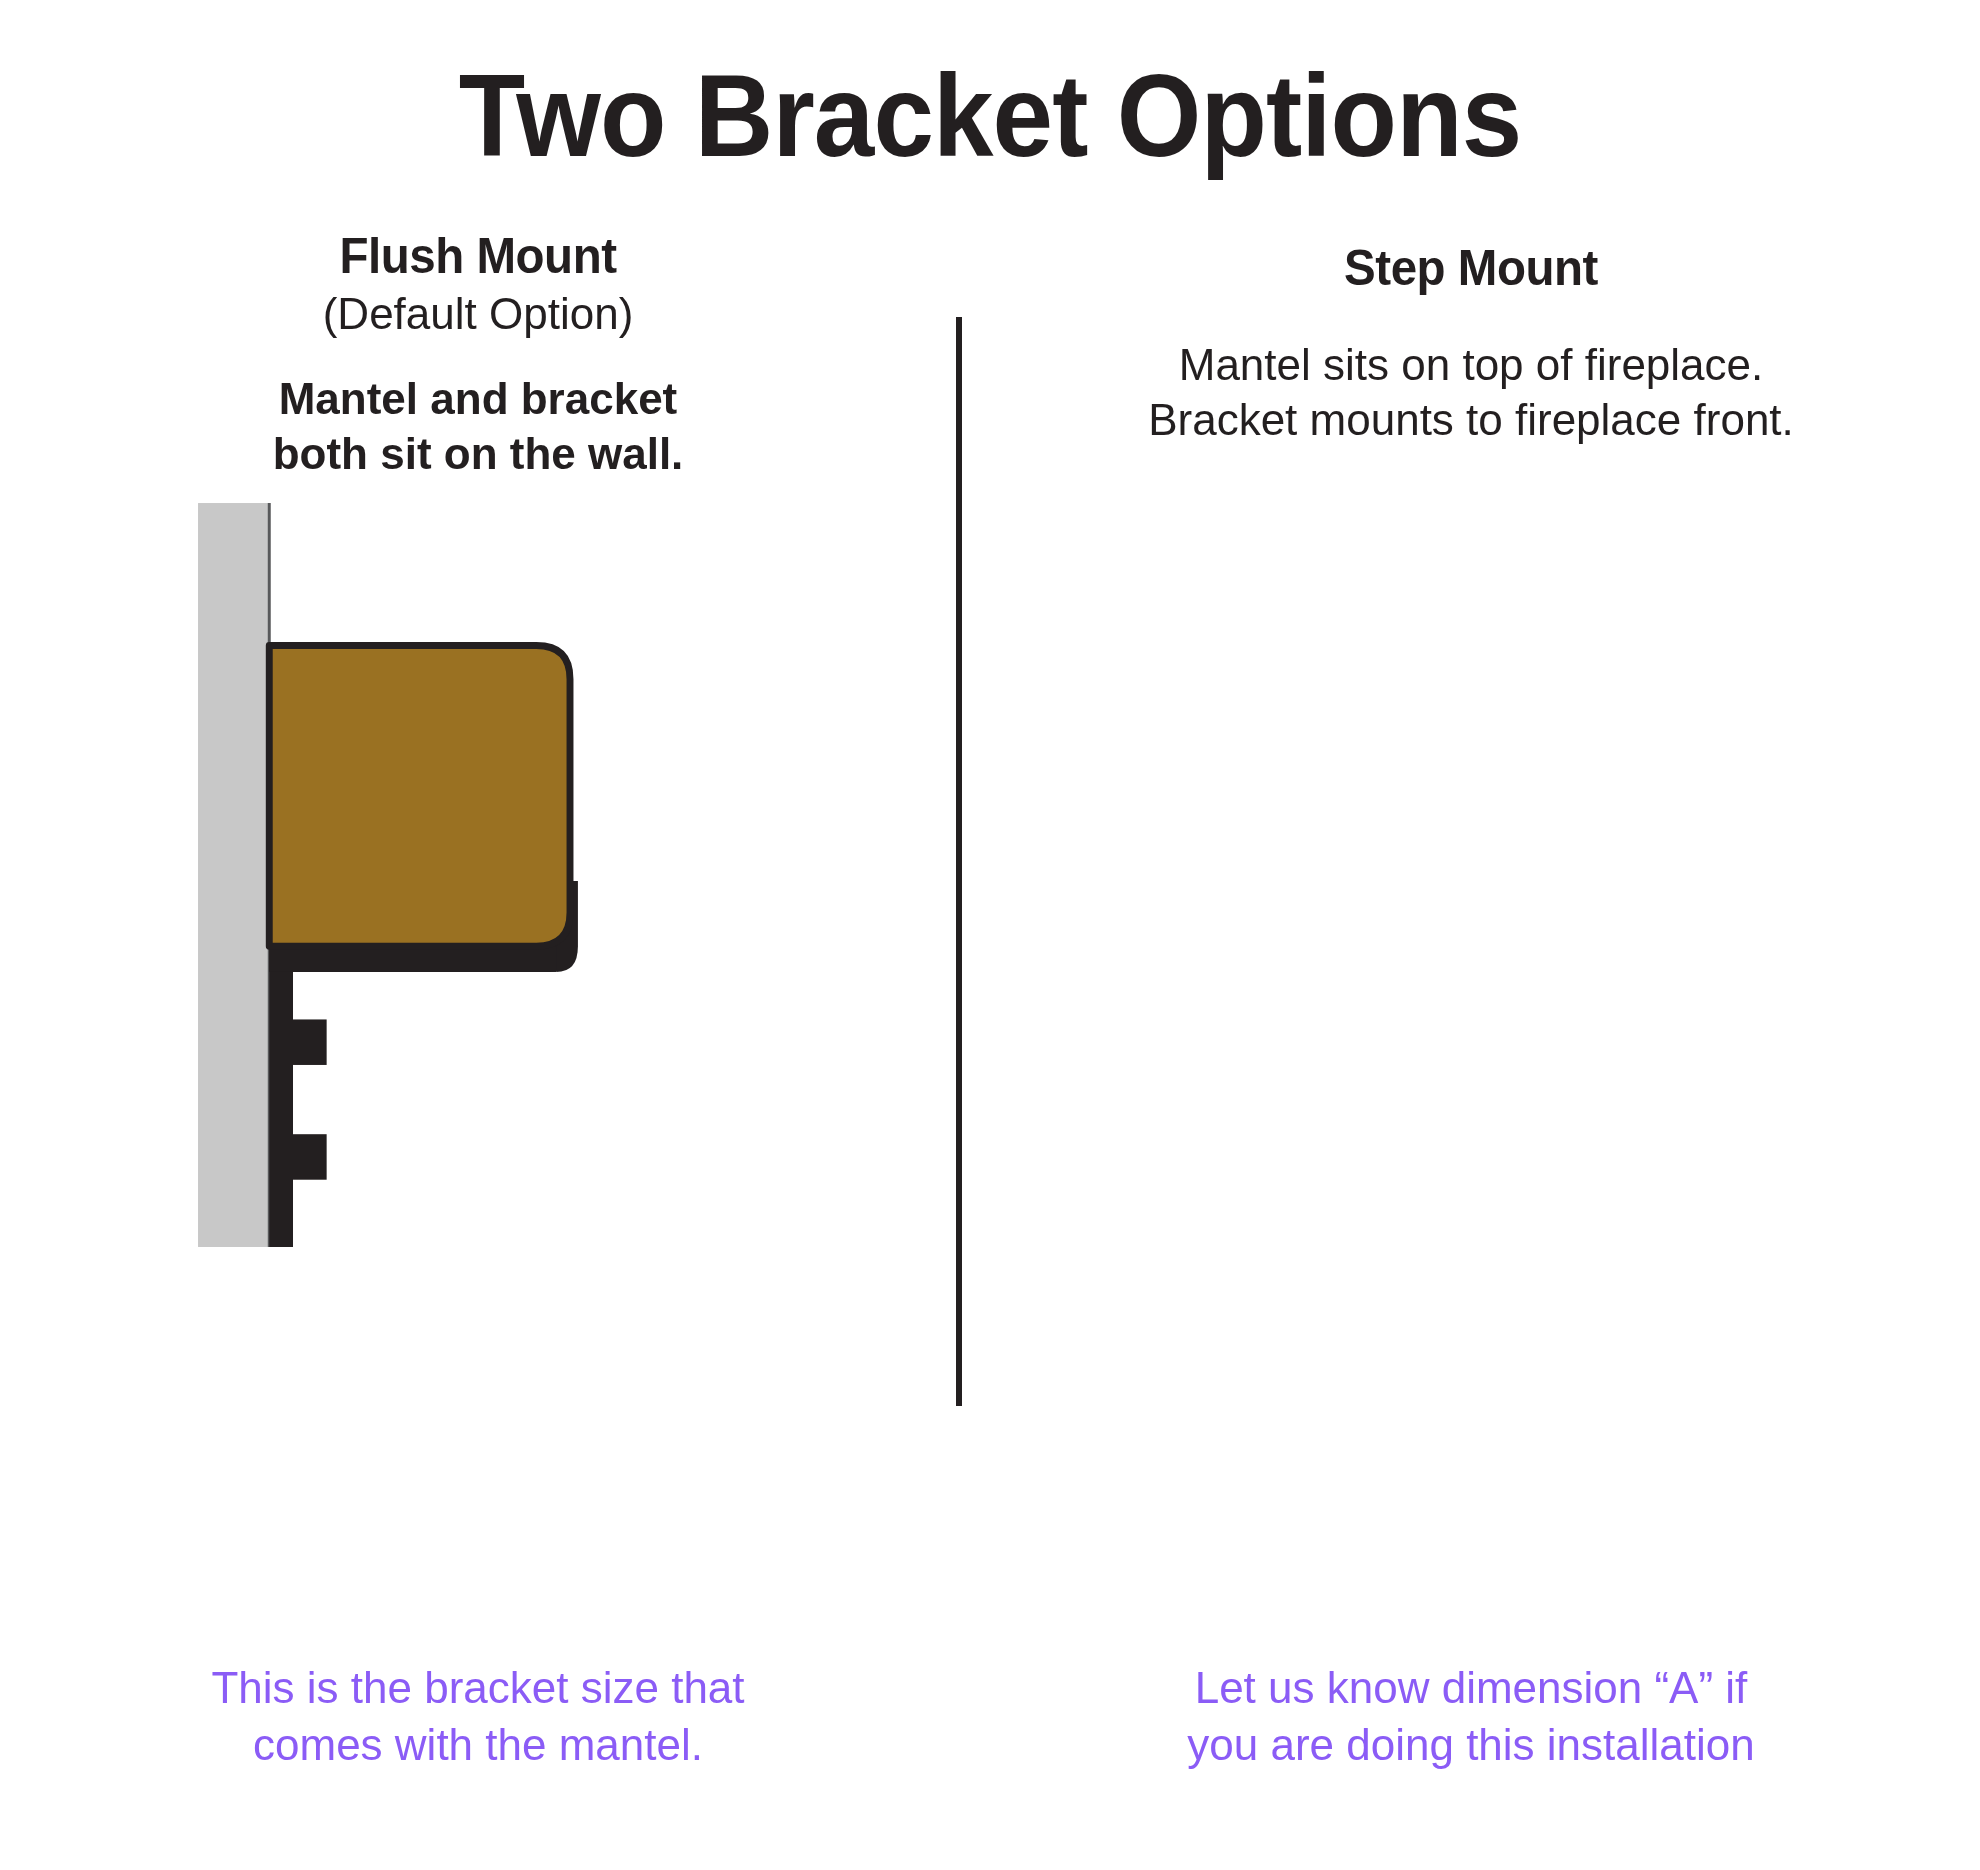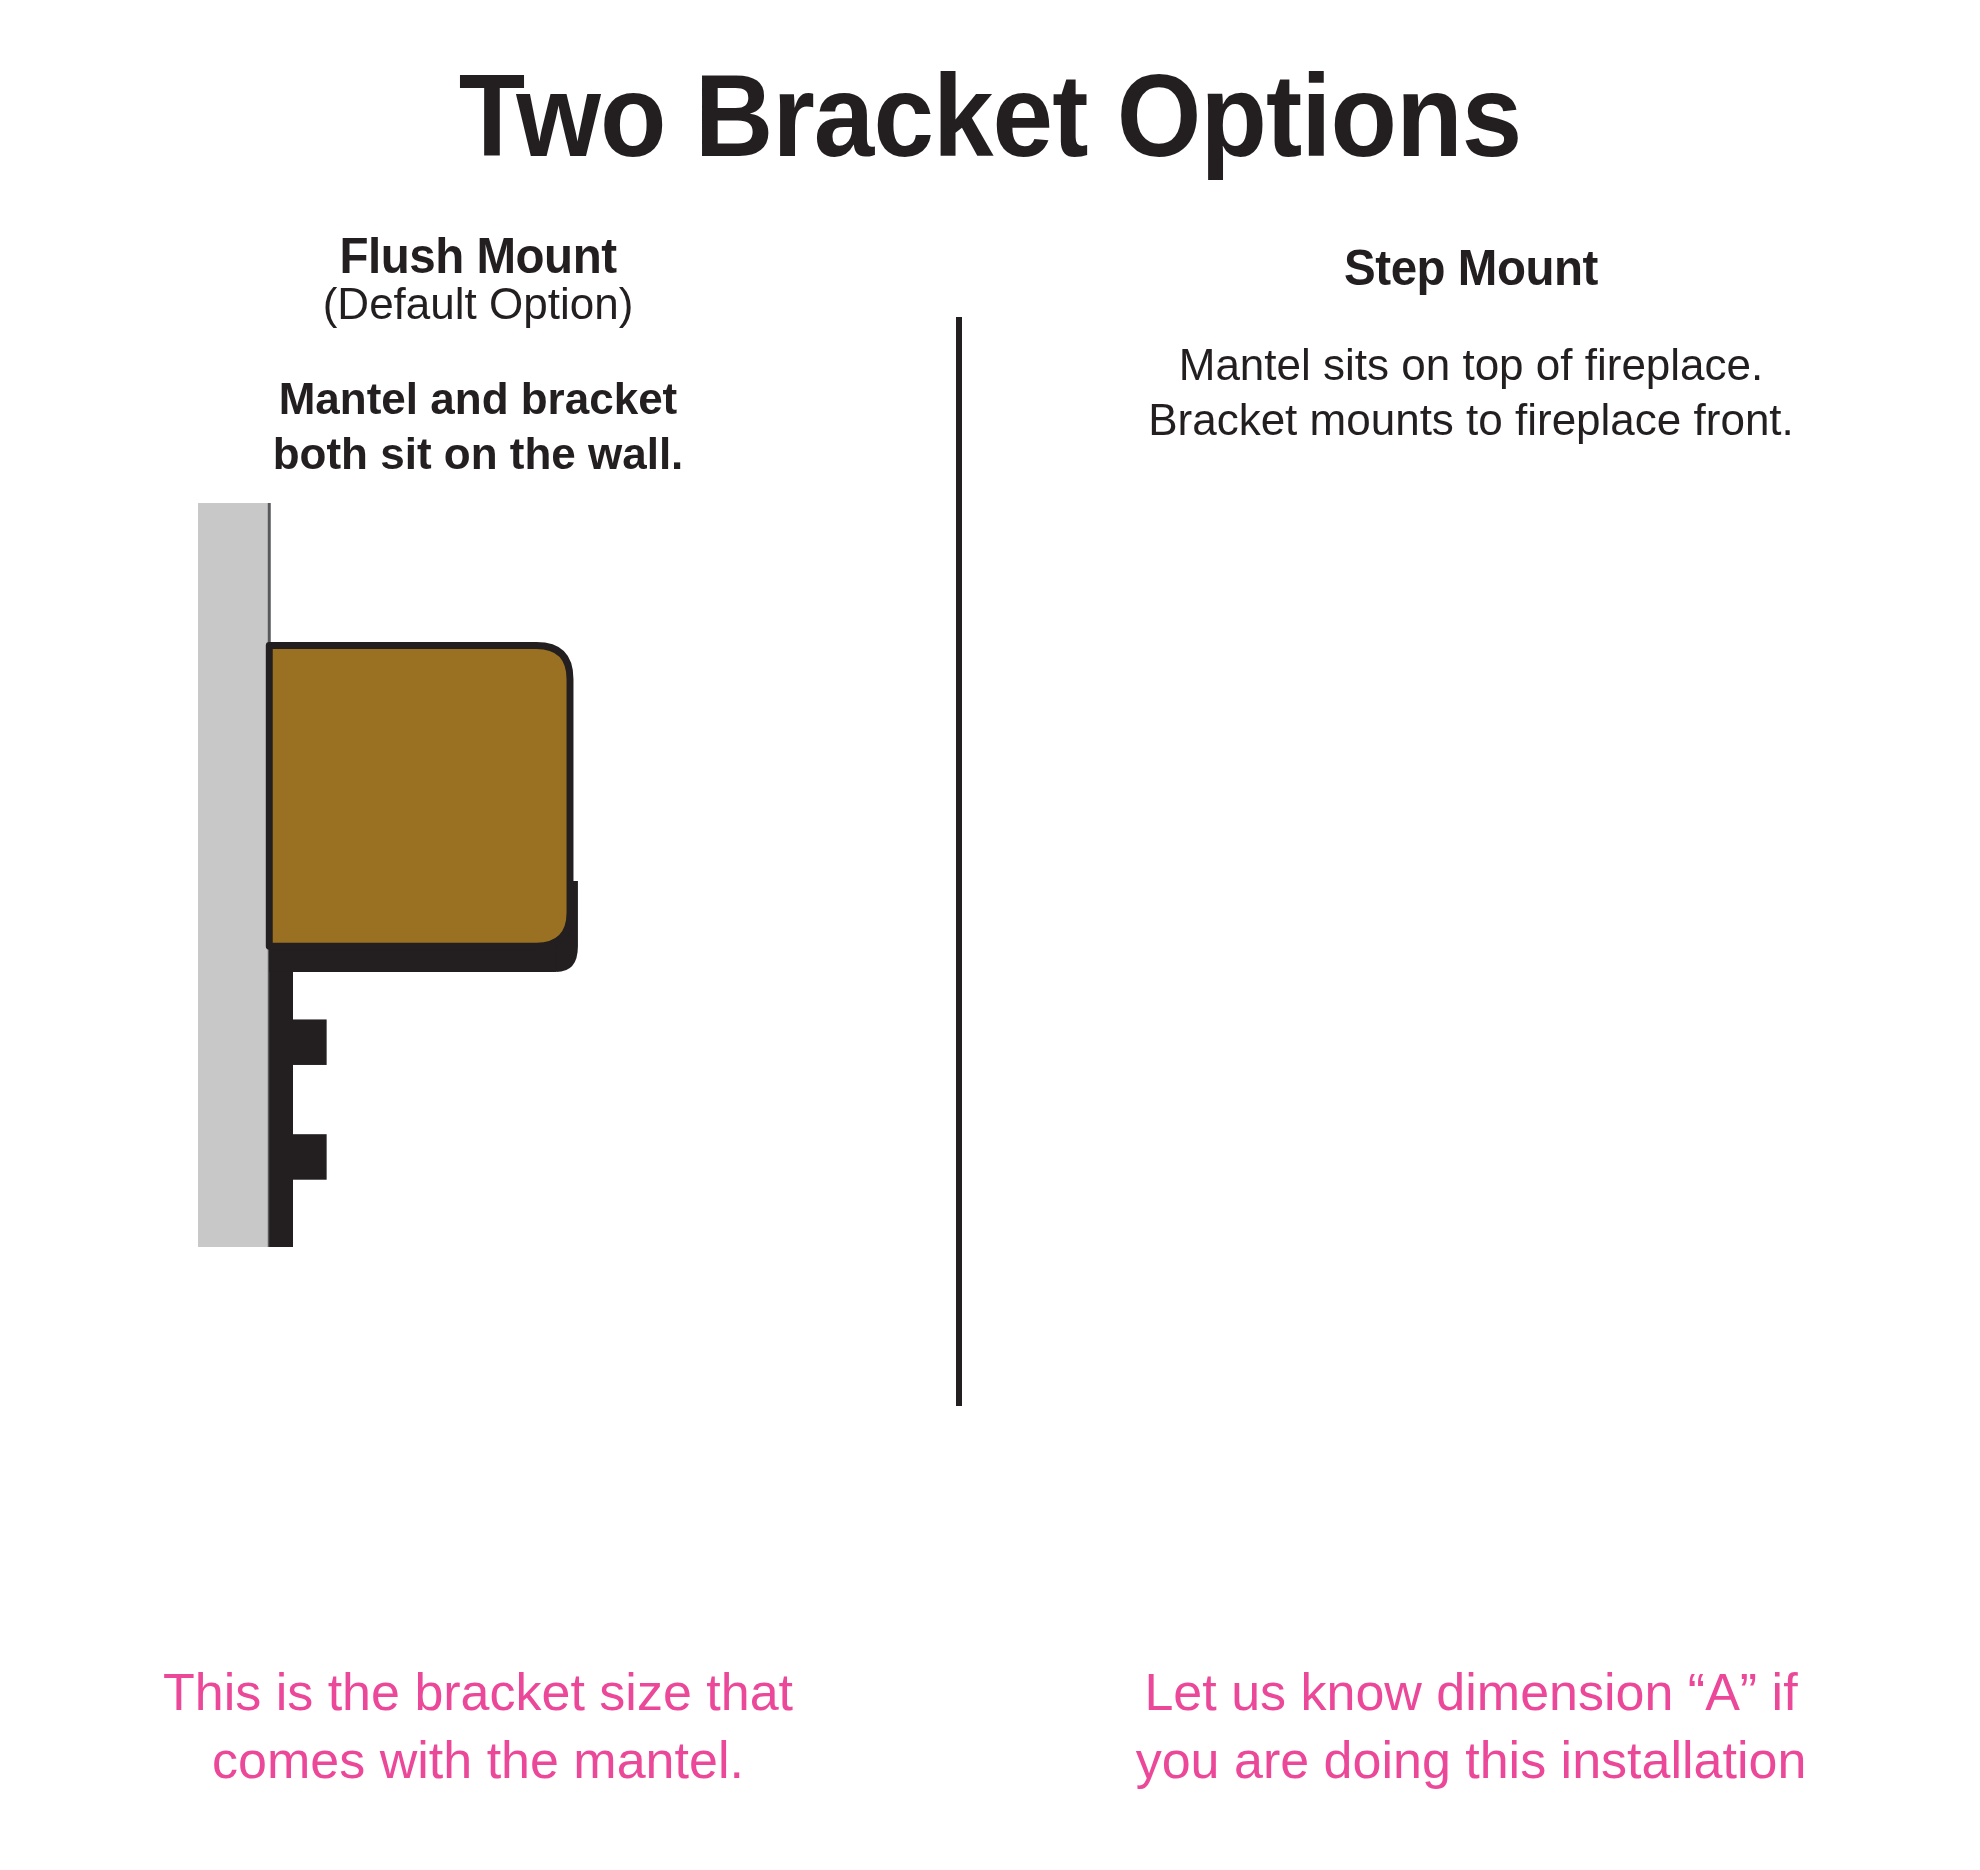--- a/index.html
+++ b/index.html
@@ -79,29 +79,29 @@
     text-align: center;
     font-size: 44px;
     line-height: 1.25;
     color: #231f20;
     white-space: pre-line;
   }
   .col-foot {
     position: absolute;
     width: 100%;
     text-align: center;
-    font-size: 52px;
+    font-size: 44px;
     line-height: 1.3;
-    color: #ec4899;
+    color: #8b5cf6;
     white-space: pre-line;
   }
 
   
   .lh   { top: 230px; }
-  .lsub { top: 279px; }
+  .lsub { top: 289px; }
   .lpar { top: 371px; font-weight: bold; }
   .lfoot{ top: 1659px; }
 
   
   .rh   { top: 242px; }
   .rpar { top: 337px; }
   .rfoot{ top: 1659px; }
 
   
   .diagram { position: absolute; }

